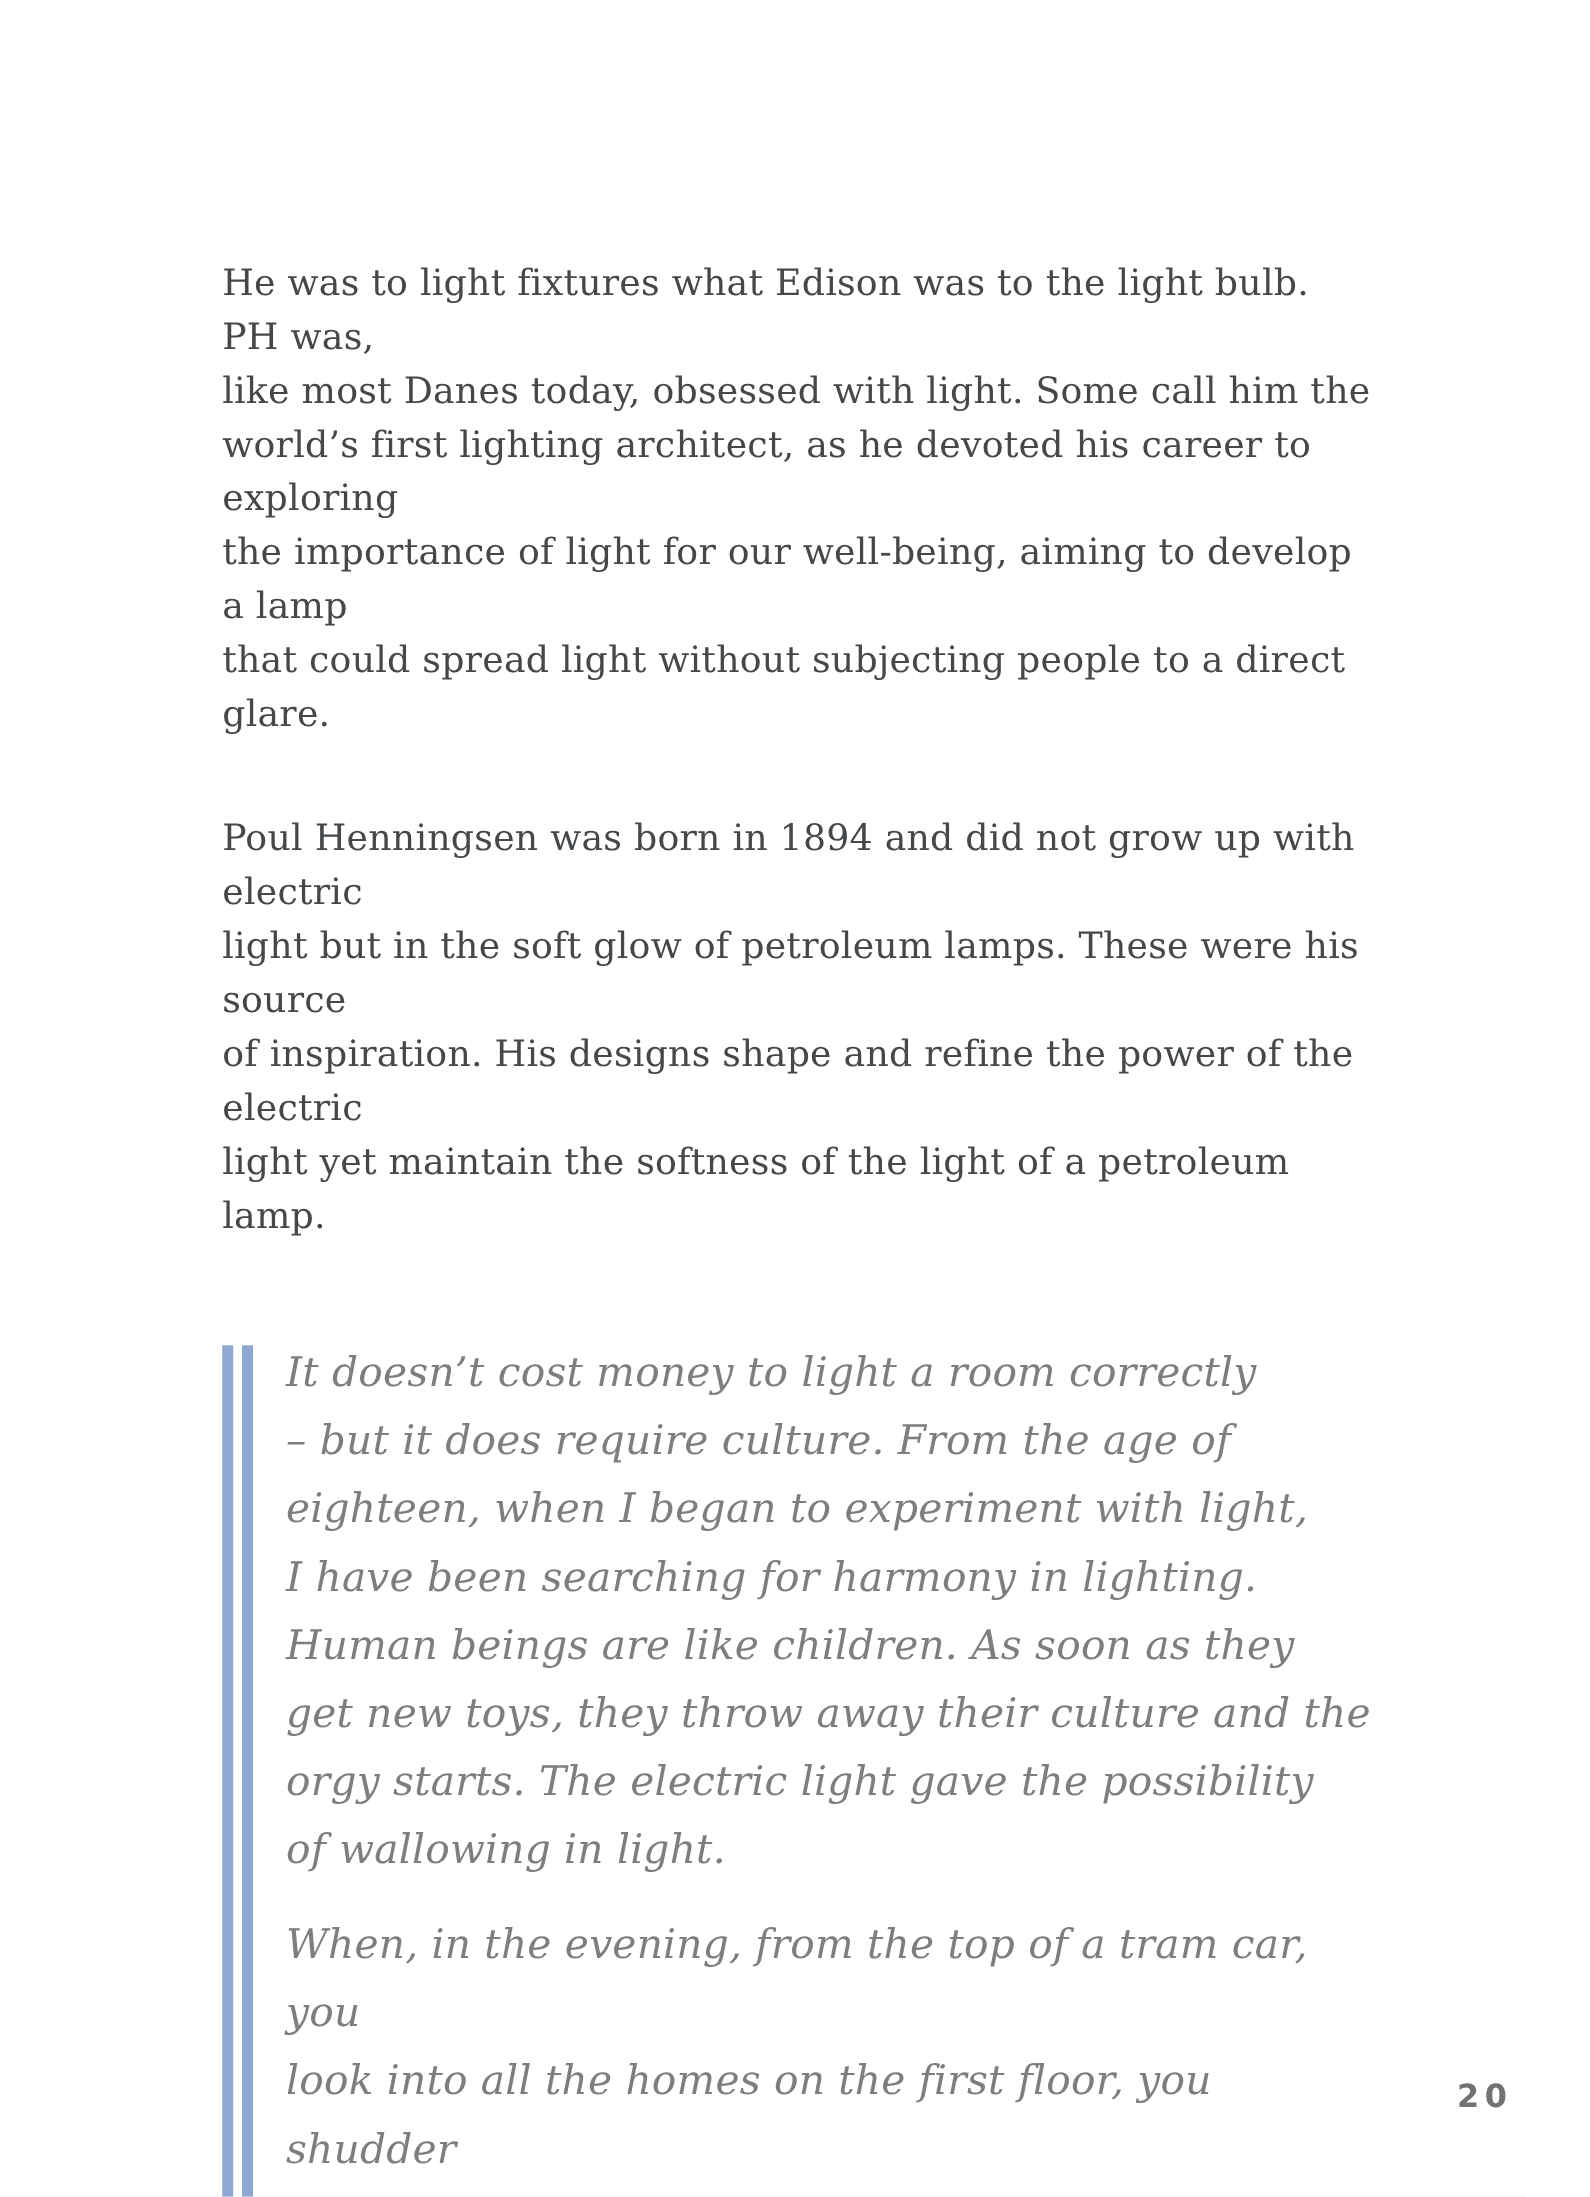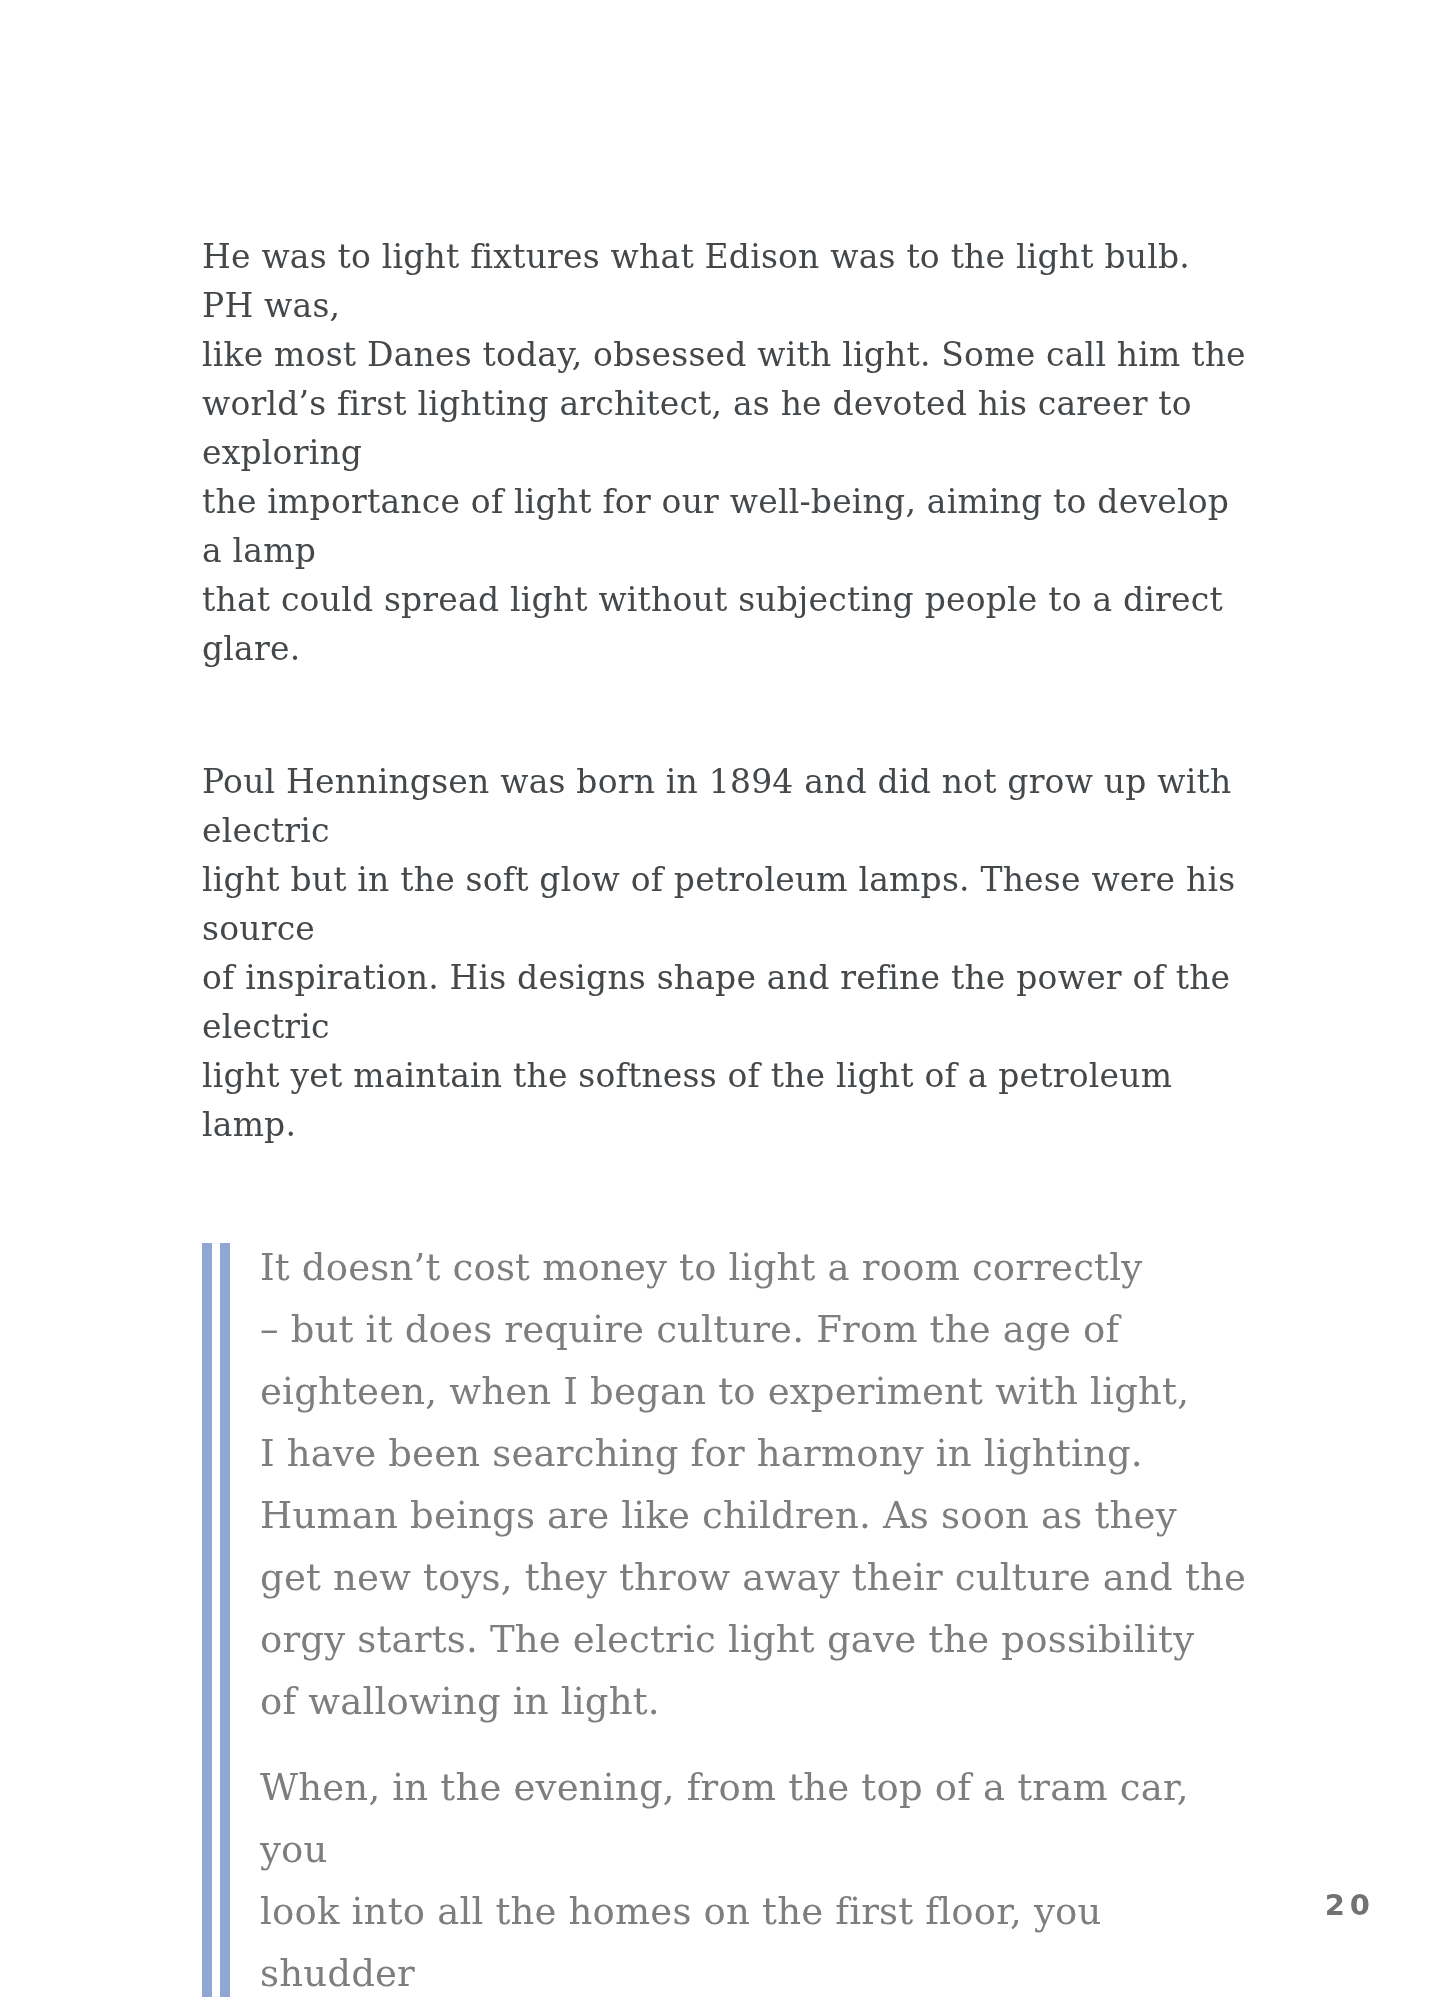--- a/index.html
+++ b/index.html
@@ -24,21 +24,21 @@
   }
   .body-para {
     margin: 0;
     font-size: 33px;
     line-height: 49px;
     letter-spacing: 0.2px;
     color: var(--body-text, #44484b);
     white-space: pre-line;
   }
   .body-para + .body-para {
-    margin-top: 84px;
+    margin-top: 64px;
   }
   .quote-block {
     position: relative;
     margin-top: 88px;
     padding-left: 58px;
   }
   .quote-bars {
     position: absolute;
     left: 0;
     top: 6px;
@@ -47,20 +47,21 @@
     gap: 8px;
   }
   .quote-bar {
     width: 10px;
     background: var(--accent-bar, #8fa8d3);
   }
   .quote-para {
     margin: 0;
     font-size: 37px;
     line-height: 62px;
+    font-style: italic;
     letter-spacing: 0.2px;
     color: var(--quote-text, #7c7e80);
     white-space: pre-line;
   }
   .quote-para + .quote-para {
     margin-top: 24px;
   }
   .page-number {
     position: absolute;
     right: 70px;

